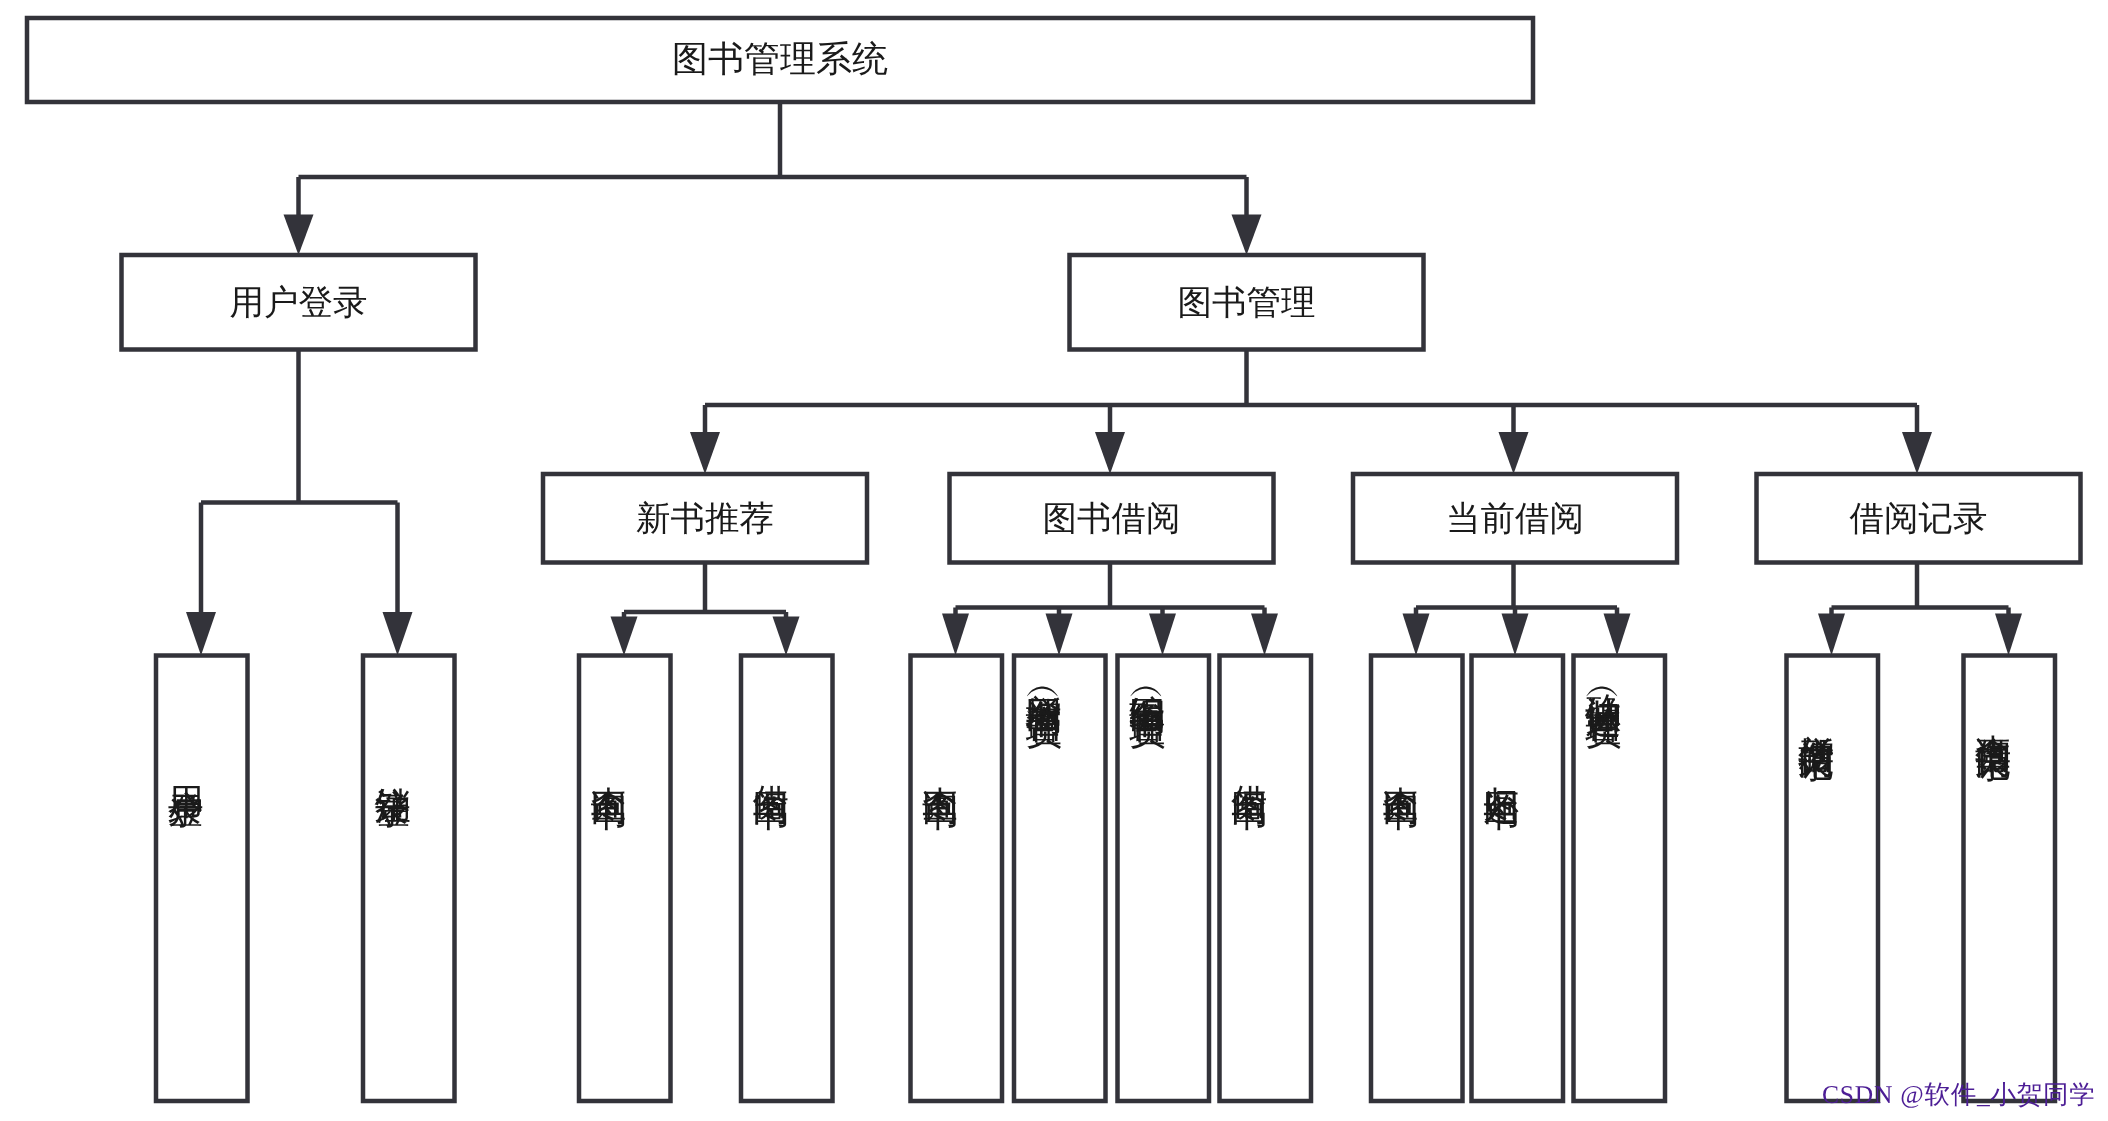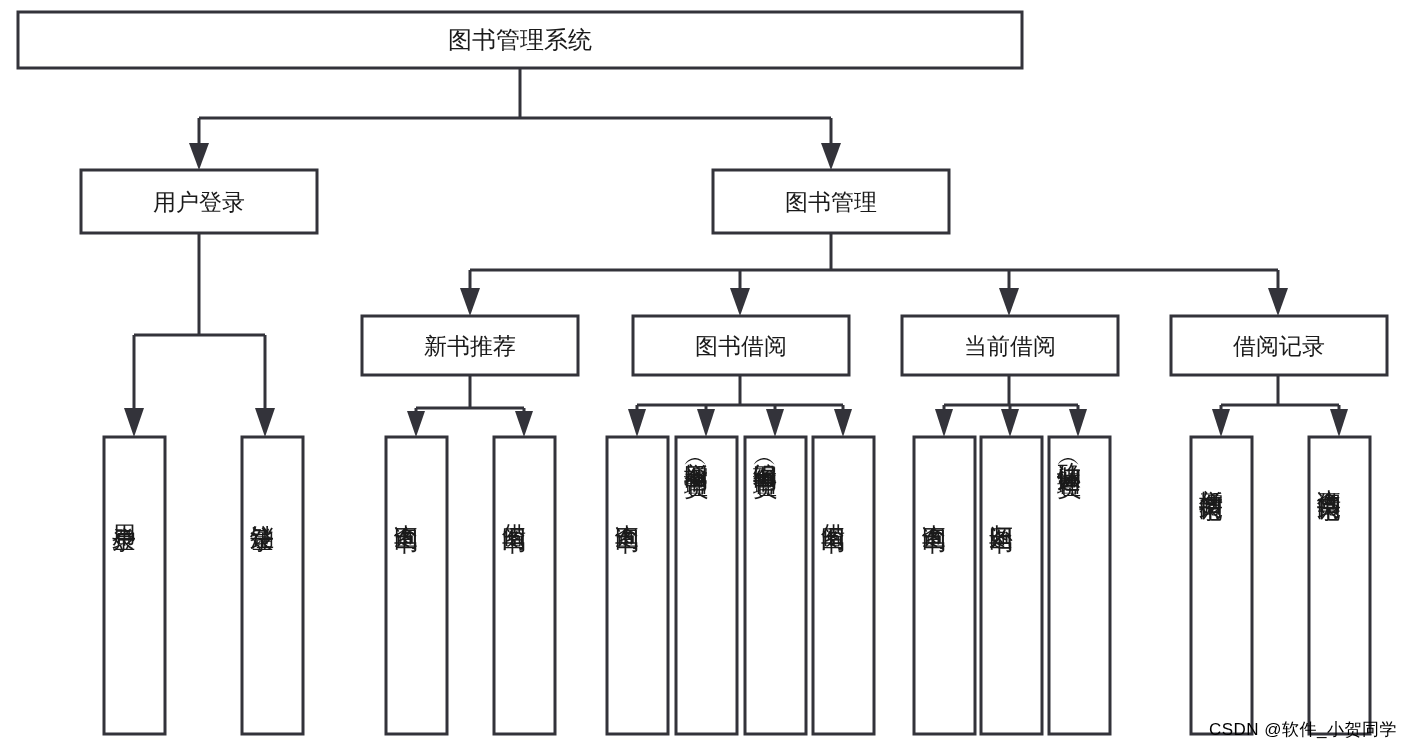--- a/index.html
+++ b/index.html
@@ -62,23 +62,23 @@
     color: #1a1a1a;
     letter-spacing: 2px;
     white-space: nowrap;
     pointer-events: none;
     text-align: start;
   }
   .watermark {
     position: absolute;
     right: 8px;
     bottom: 6px;
-    font-family: Liberation Sans, sans-serif;
+    font-family: Liberation Serif, serif;
     font-size: 17px;
-    color: #000000;
+    color: #4c1d95;
     white-space: nowrap;
     letter-spacing: 0.5px;
   }
 </style>
 </head>
 <body>
 
 <div id="diagram-root">
 
   <svg class="flow" viewBox="0 0 1405 747">

